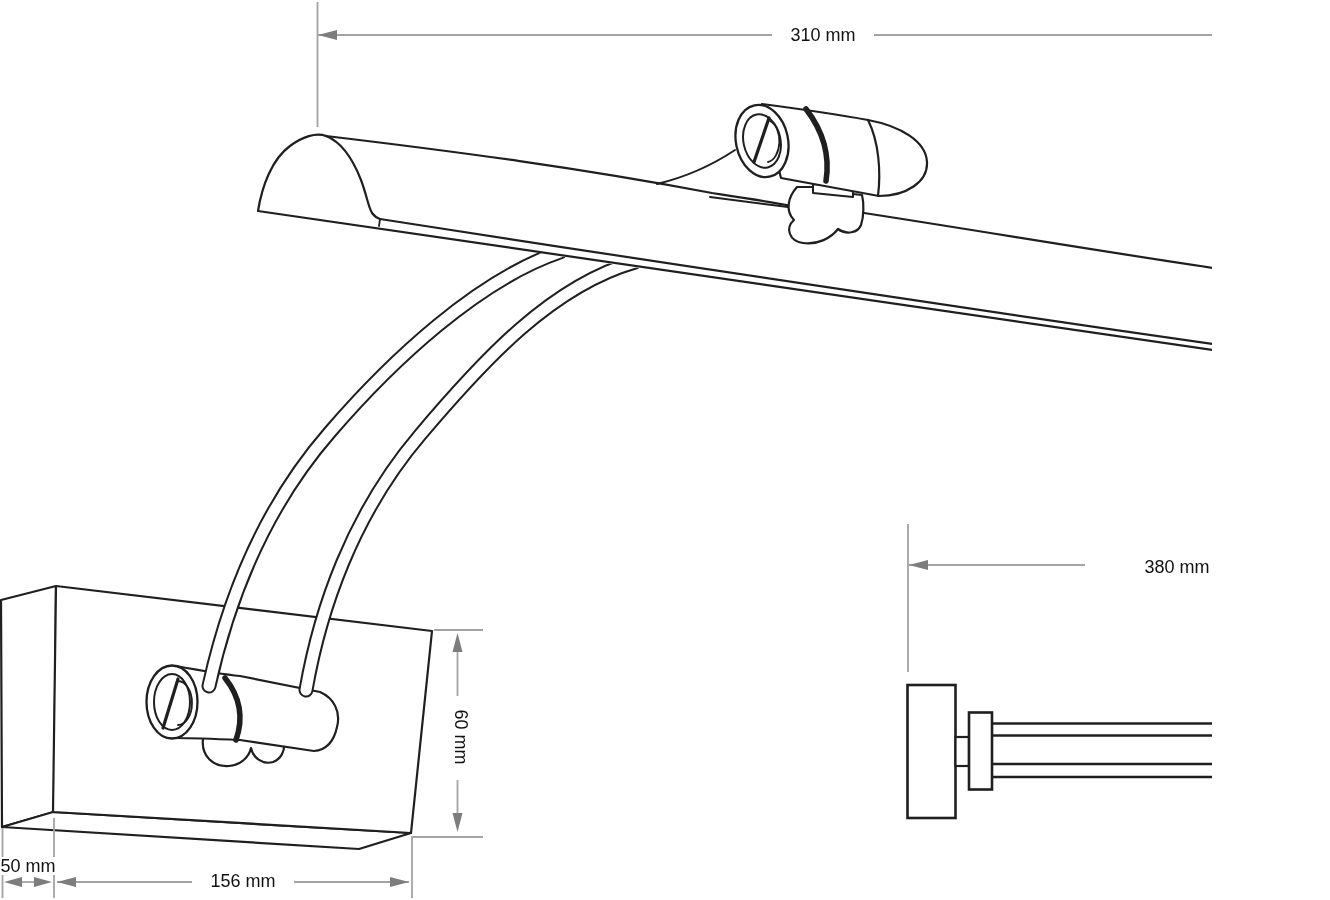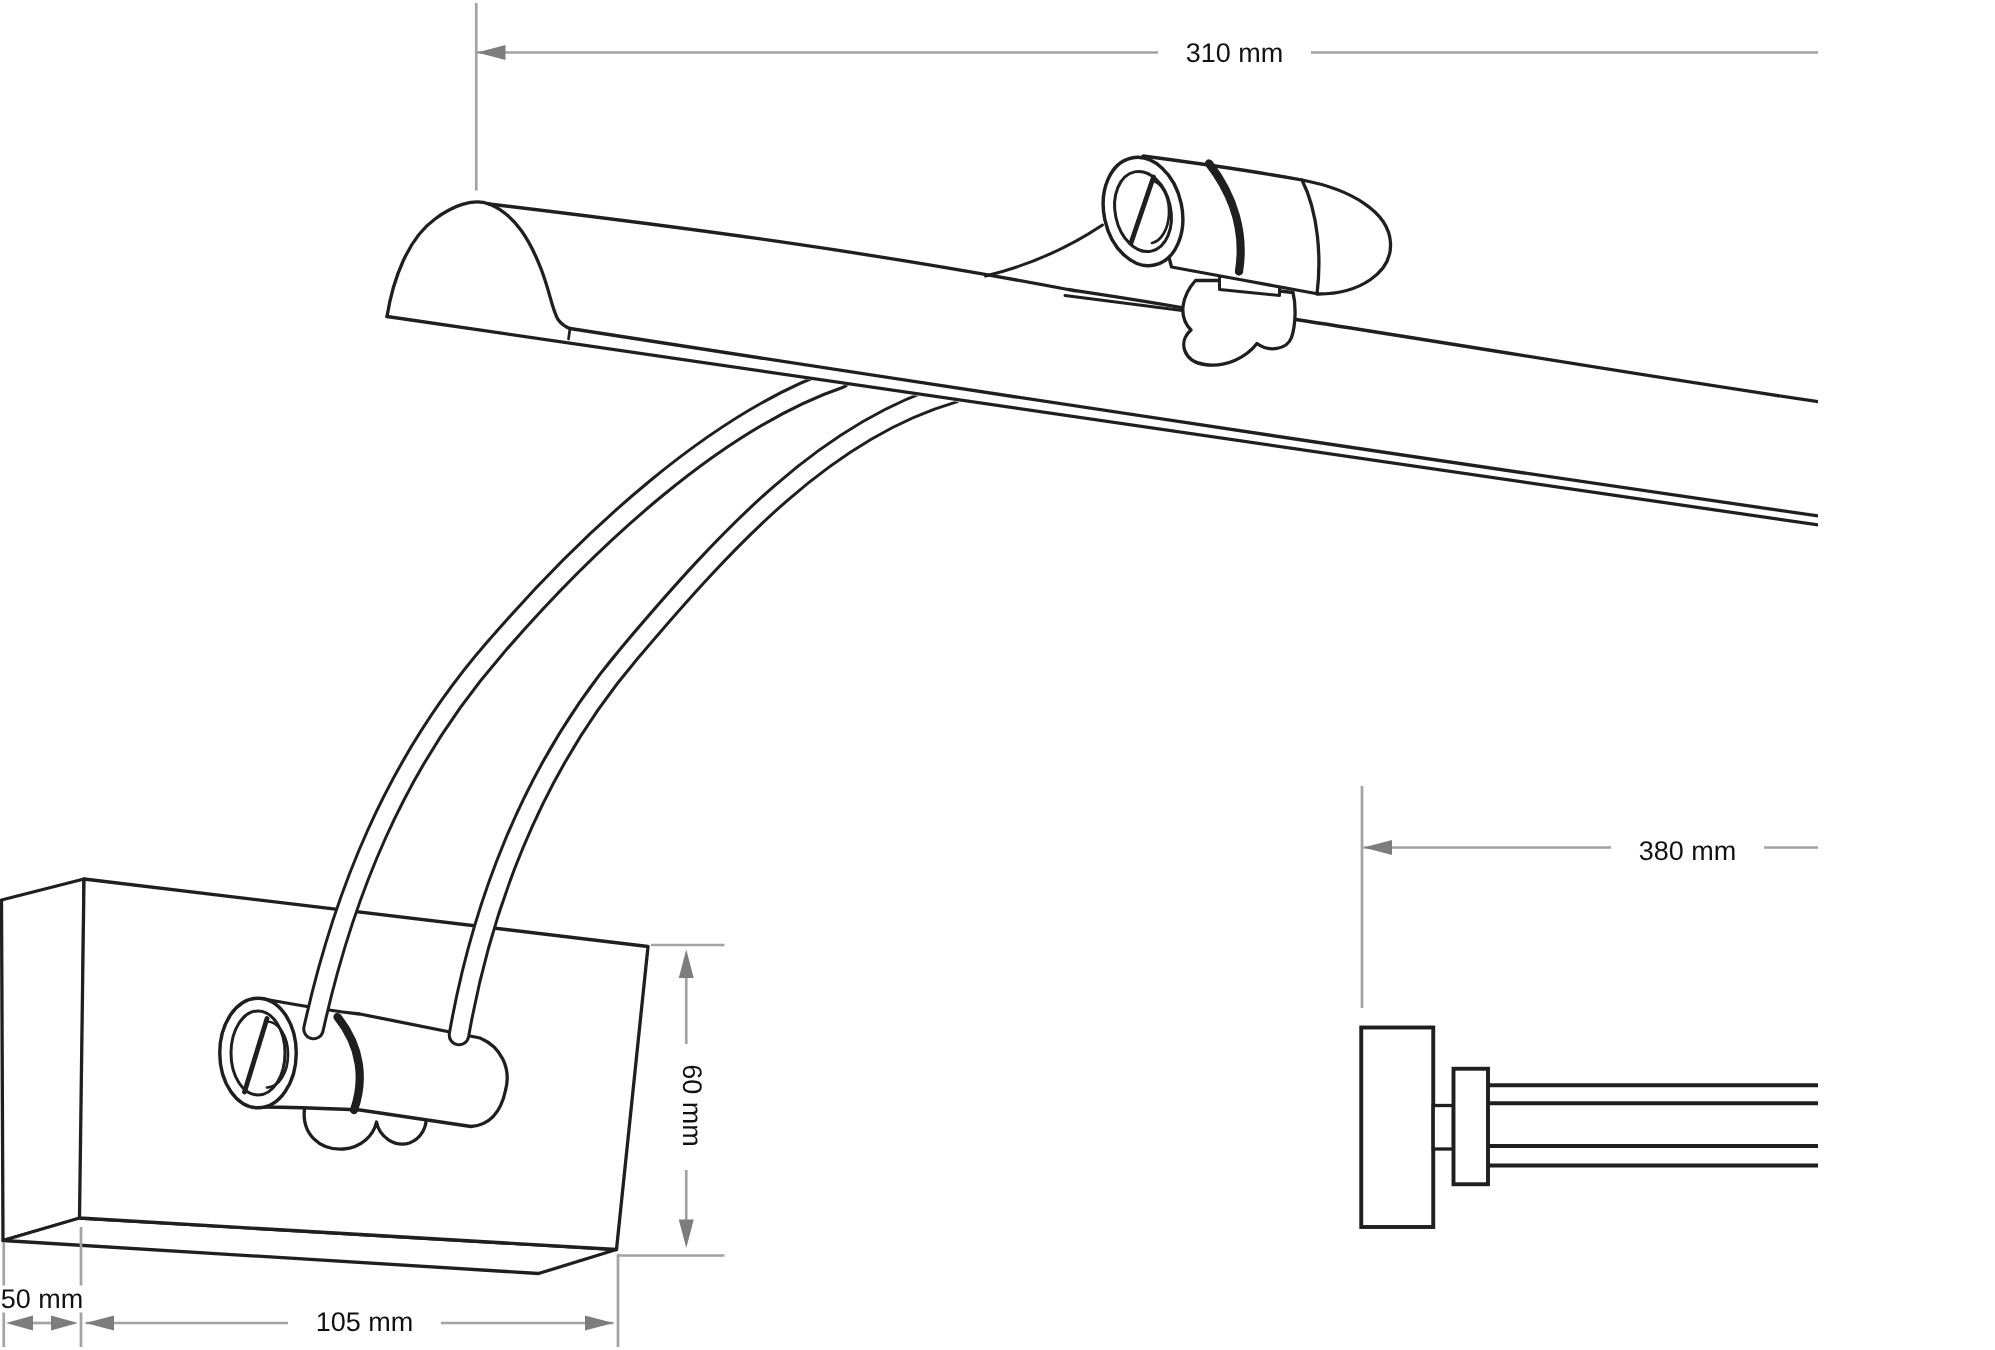--- a/index.html
+++ b/index.html
@@ -134,21 +134,21 @@
       <path fill="none" d="M 412,836 V 898"></path>
       <path fill="none" d="M 57,882 H 207 M 276,882 H 409"></path>
       <path stroke="none" d="M 57,882 L 76,877 L 76,887 Z"></path>
       <path stroke="none" d="M 409,882 L 390,877 L 390,887 Z"></path>
     </g>
   </g>
 </svg>
 
 <div class="dim-label" style="left:772px;top:26px;width:96px;">310 mm</div>
 
-<div class="dim-label" style="left:1074px;top:558px;width:96px;">380 mm</div>
+<div class="dim-label" style="left:1126px;top:558px;width:96px;">380 mm</div>
 
 <div class="dim-label rot" style="left:423px;top:728px;width:70px;">60 mm</div>
 
 <div class="dim-label" style="left:0px;top:857px;width:56px;padding:0;">50 mm</div>
 
-<div class="dim-label" style="left:192px;top:872px;width:96px;">105 mm</div>
+<div class="dim-label" style="left:192px;top:872px;width:96px;">156 mm</div>
 
 </div>
 
 </body></html>

